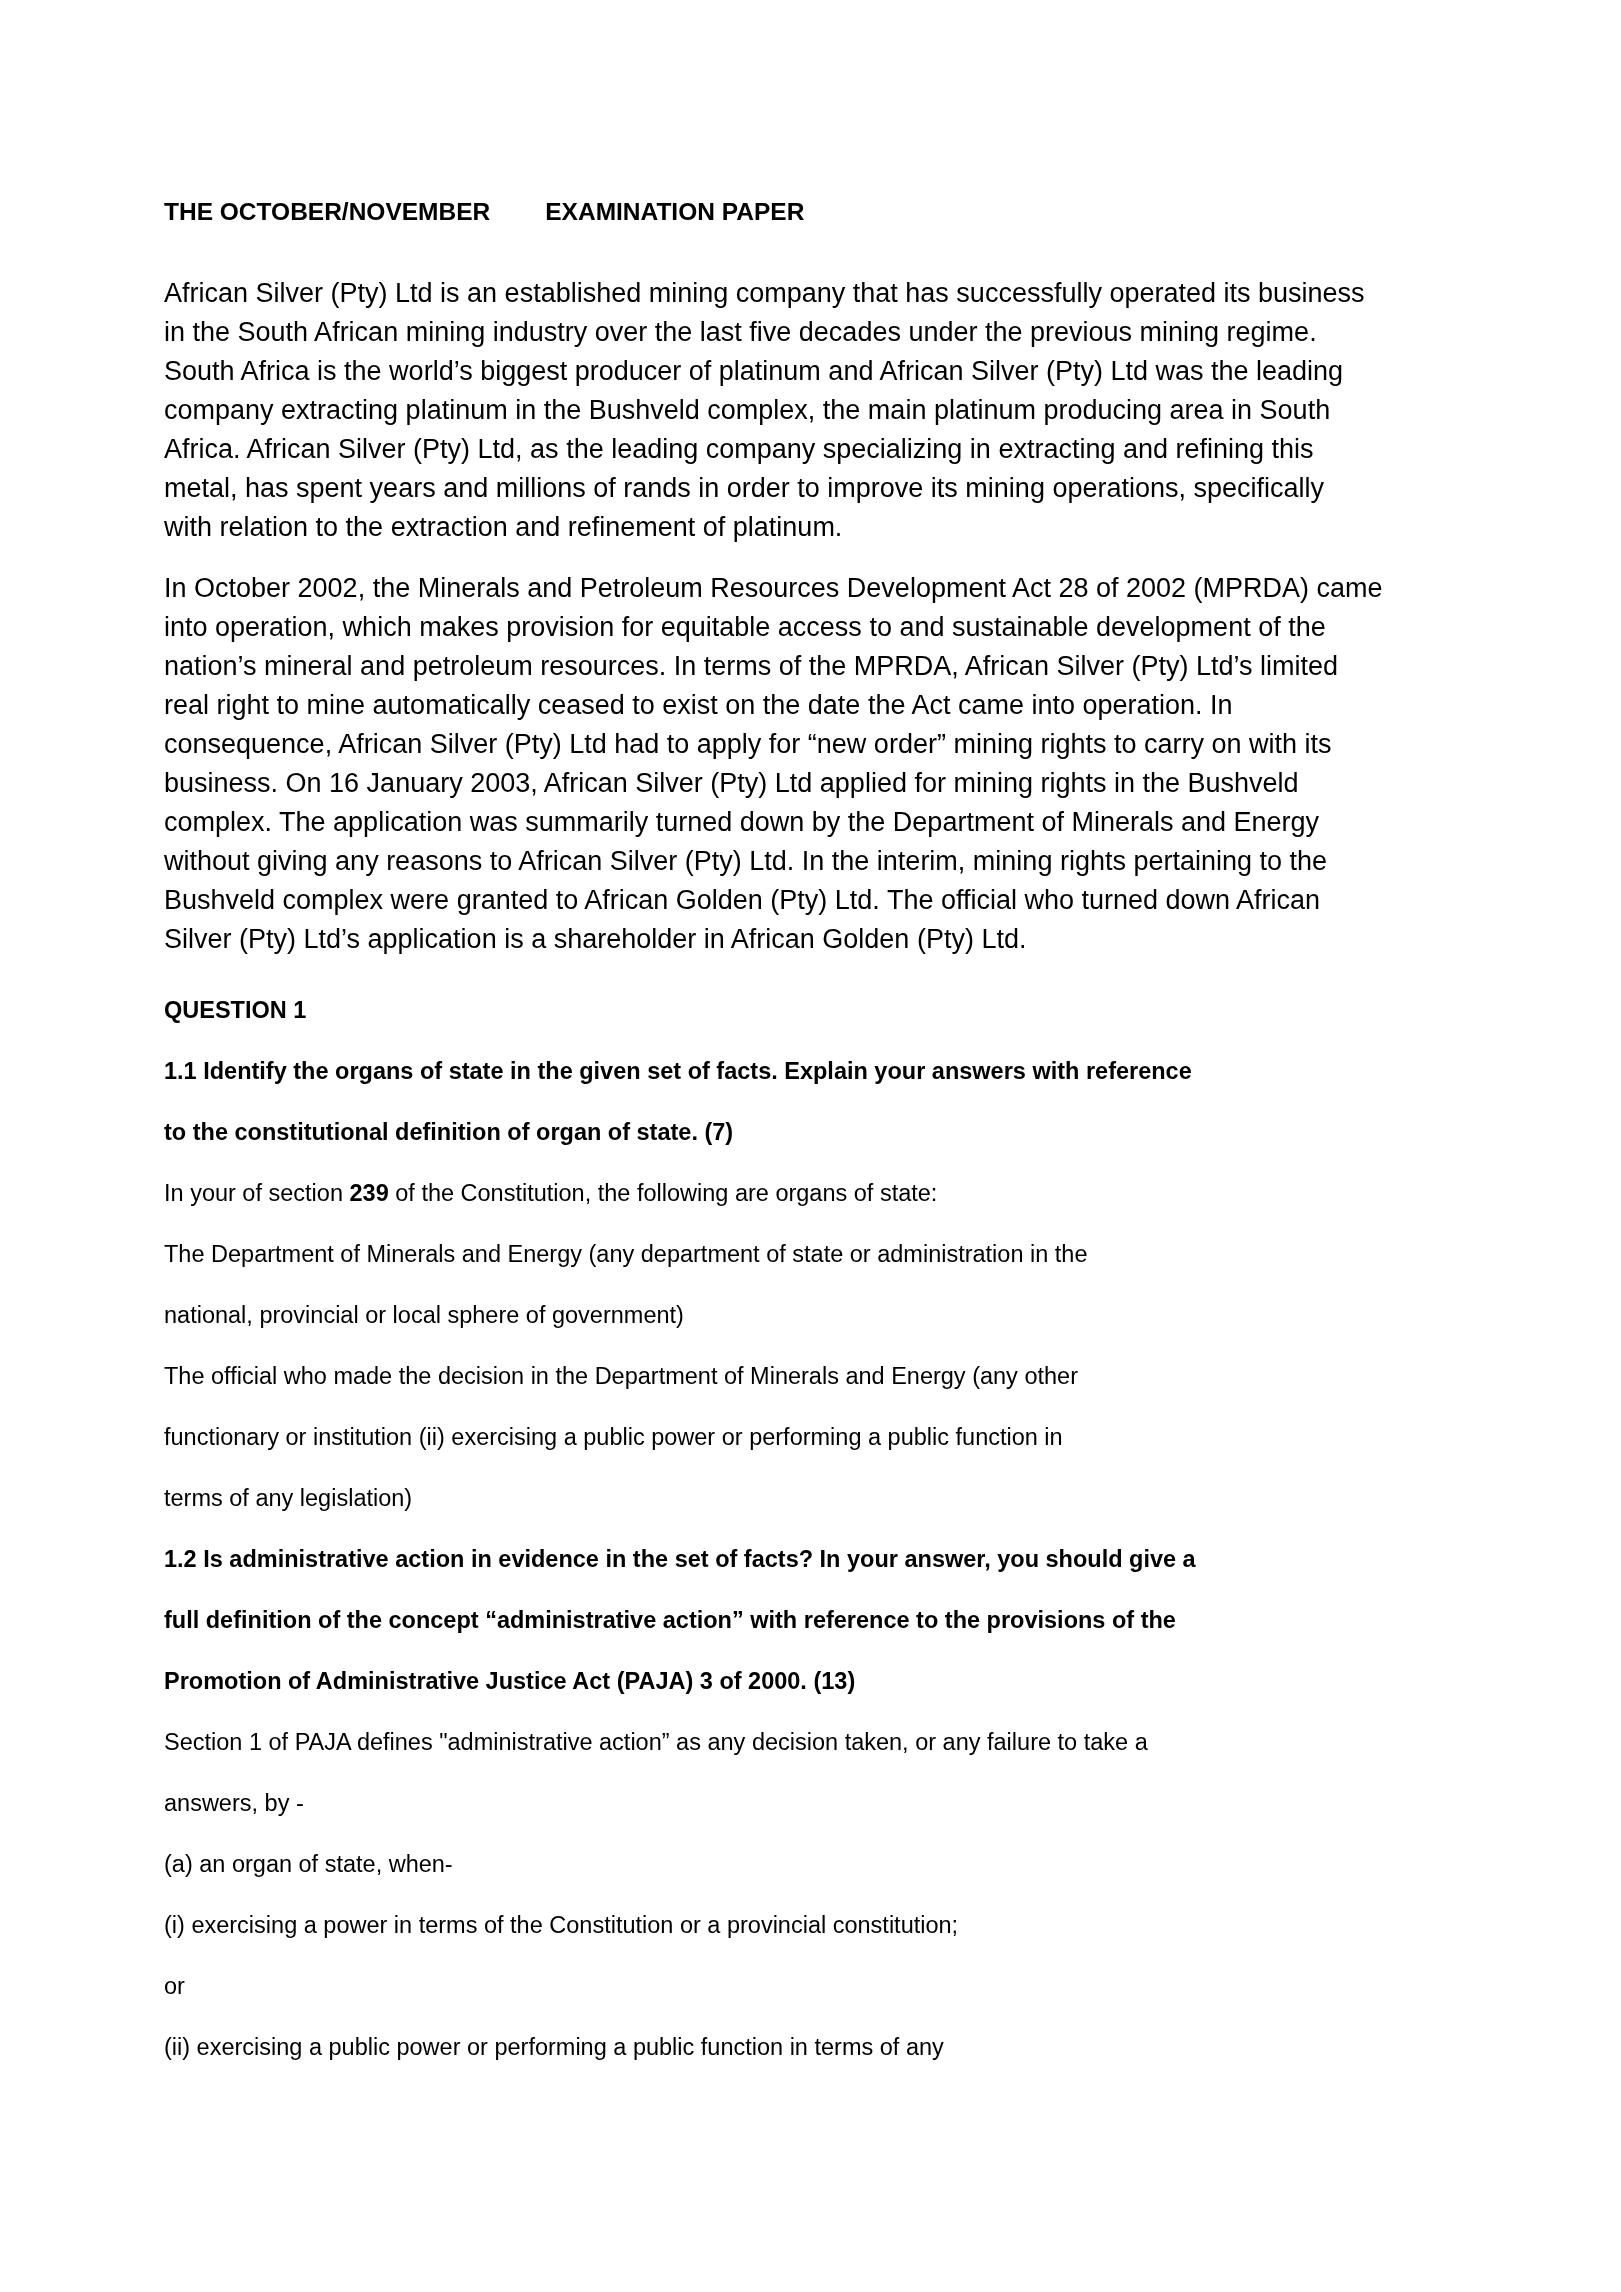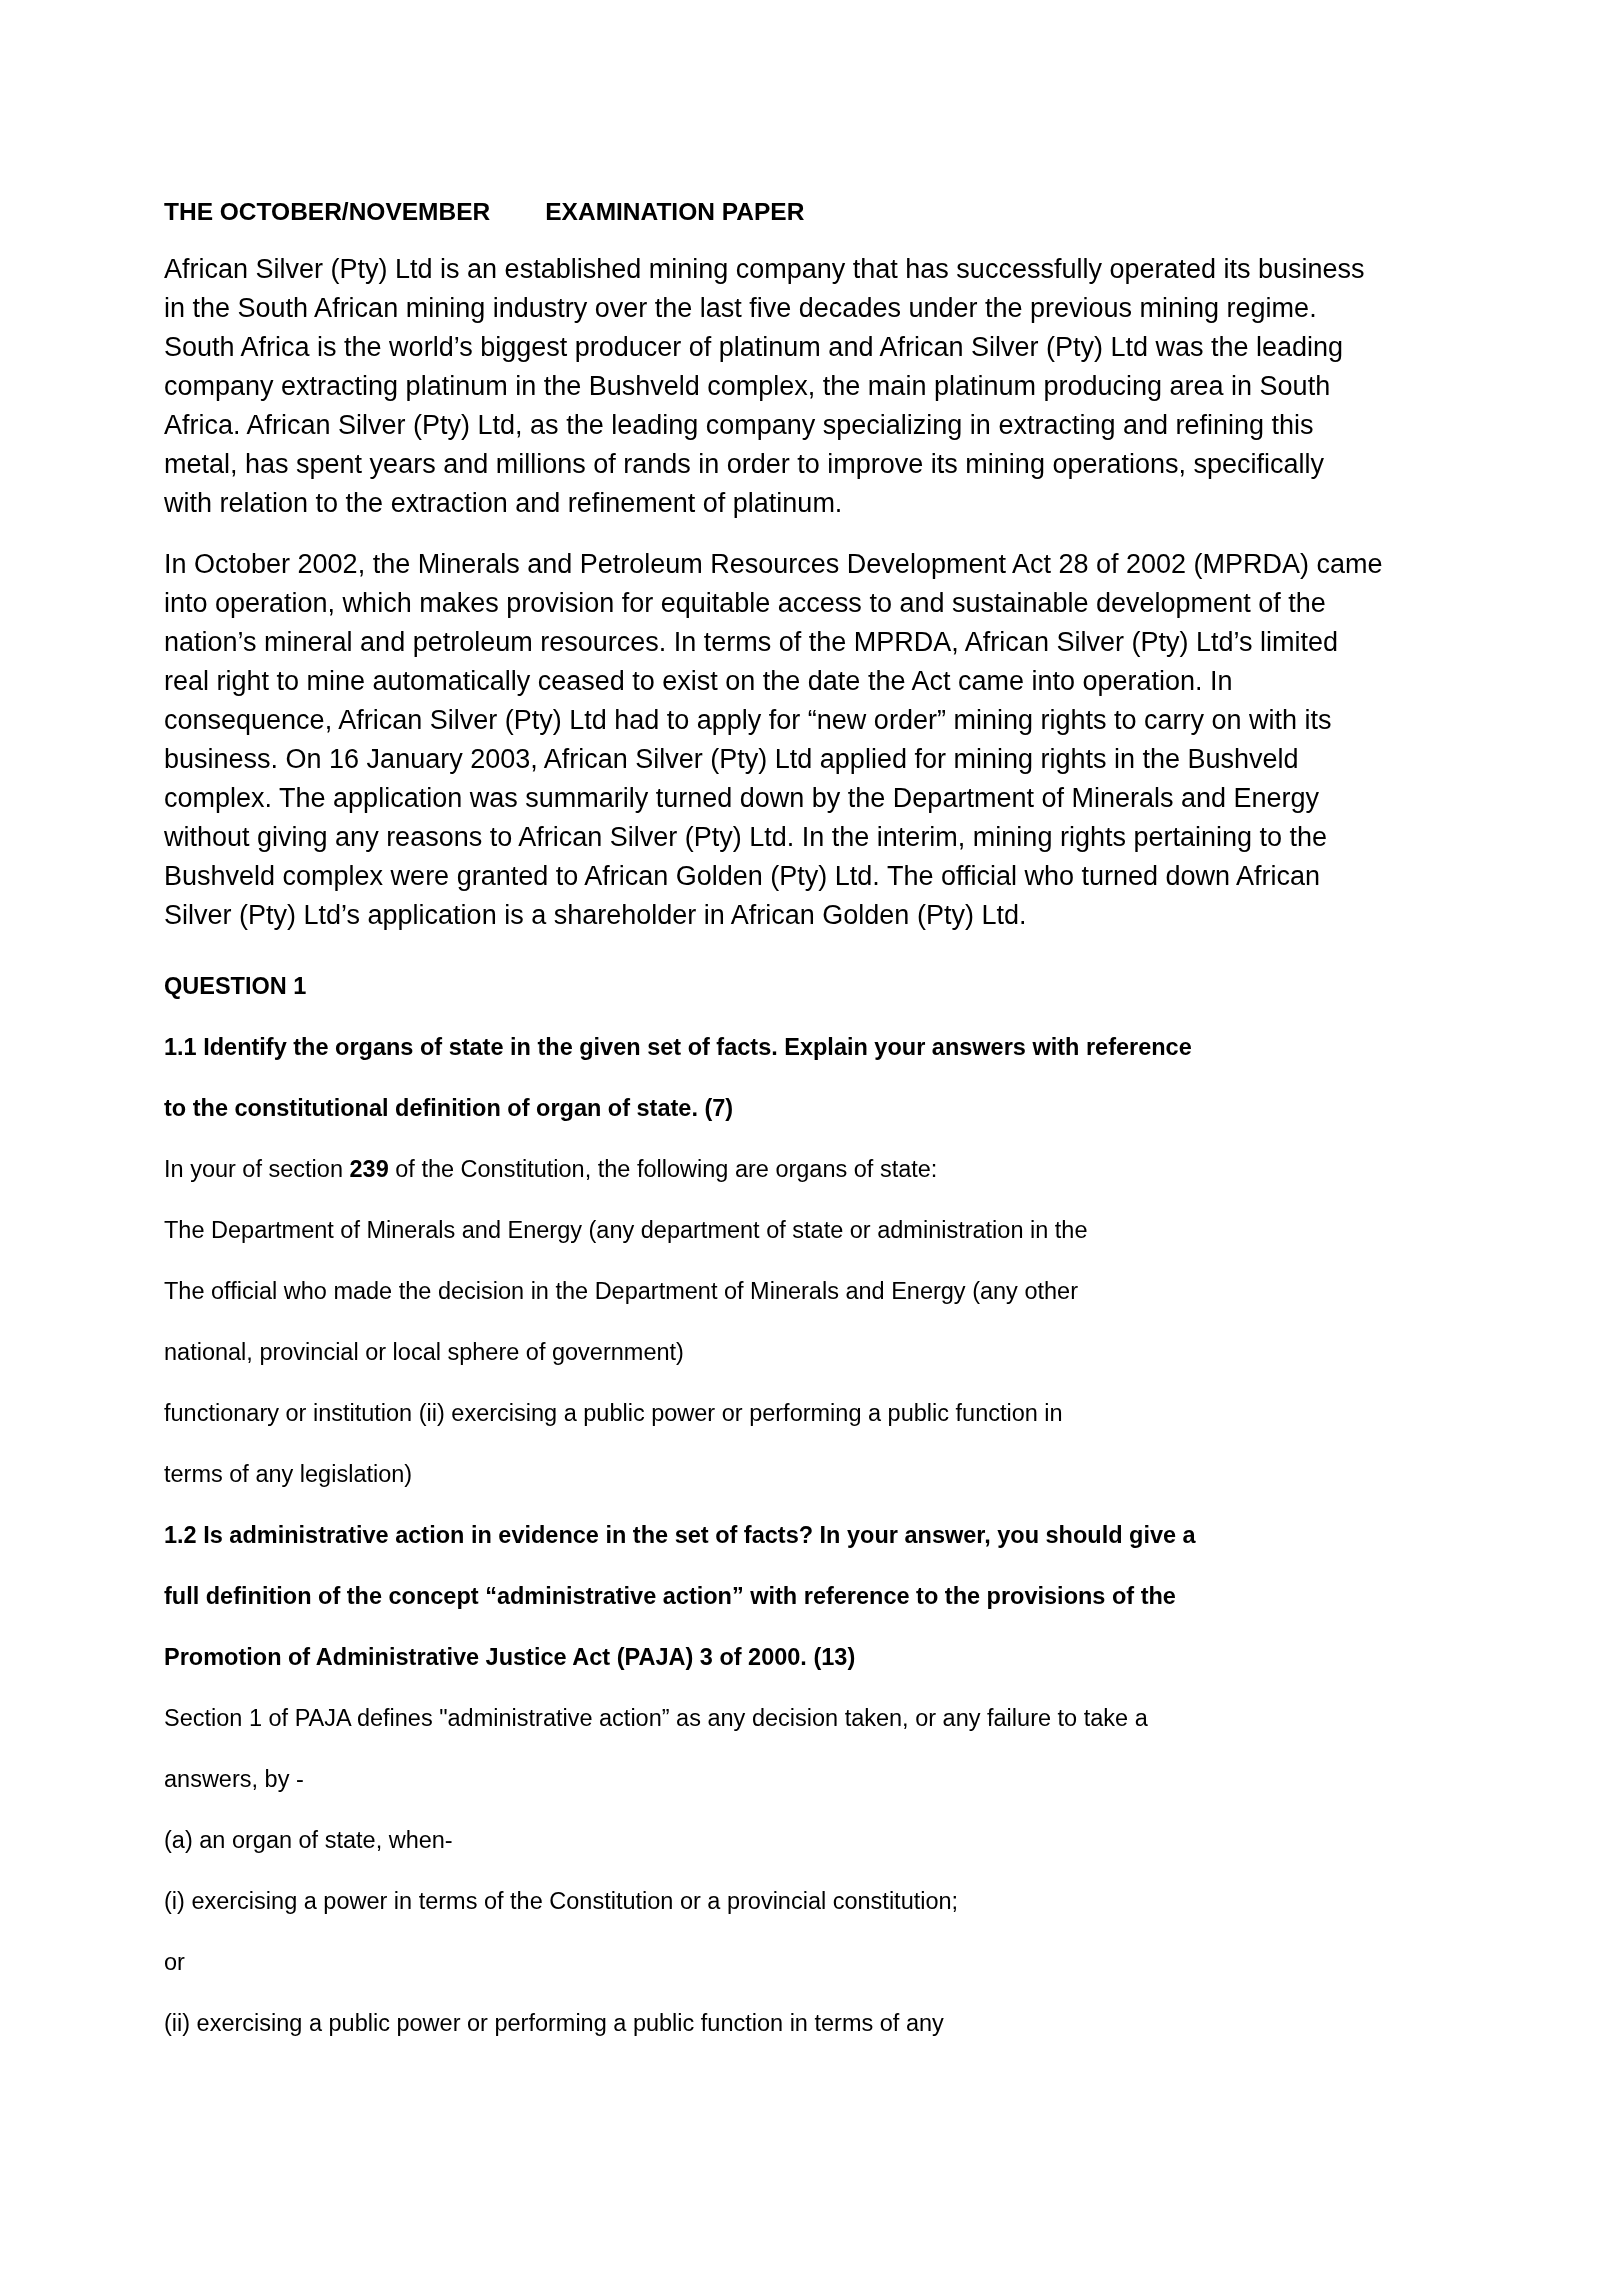--- a/index.html
+++ b/index.html
@@ -19,21 +19,21 @@
   .content {
     position: absolute;
     left: 164px;
     top: 192px;
     width: 1372px;
   }
   .doc-title {
     font-size: 24.5px;
     font-weight: bold;
     line-height: 39px;
-    margin-bottom: 19px;
+    margin-bottom: 43px;
     white-space: nowrap;
   }
   .title-tab {
     display: inline-block;
     width: 55px;
   }
   .para {
     font-size: 27px;
     line-height: 39px;
     margin-bottom: 21.6px;
@@ -89,22 +89,22 @@
       <div class="line bold">QUESTION 1</div>
 
       <div class="line bold">1.1 Identify the organs of state in the given set of facts. Explain your answers with reference</div>
       <div class="line bold">to the constitutional definition of organ of state. (7)</div>
 
       <div class="line">
         <span>In your of section </span><span class="bold">239</span><span> of the Constitution, the following are organs of state:</span>
       </div>
 
       <div class="line">The Department of Minerals and Energy (any department of state or administration in the</div>
+      <div class="line">national, provincial or local sphere of government)</div>
       <div class="line">The official who made the decision in the Department of Minerals and Energy (any other</div>
-      <div class="line">national, provincial or local sphere of government)</div>
       <div class="line">functionary or institution (ii) exercising a public power or performing a public function in</div>
       <div class="line">terms of any legislation)</div>
 
       <div class="line bold">1.2 Is administrative action in evidence in the set of facts? In your answer, you should give a</div>
       <div class="line bold">full definition of the concept “administrative action” with reference to the provisions of the</div>
       <div class="line bold">Promotion of Administrative Justice Act (PAJA) 3 of 2000. (13)</div>
 
       <div class="line">Section 1 of PAJA defines "administrative action” as any decision taken, or any failure to take a</div>
       <div class="line">answers, by -</div>
       <div class="line">(a) an organ of state, when-</div>

